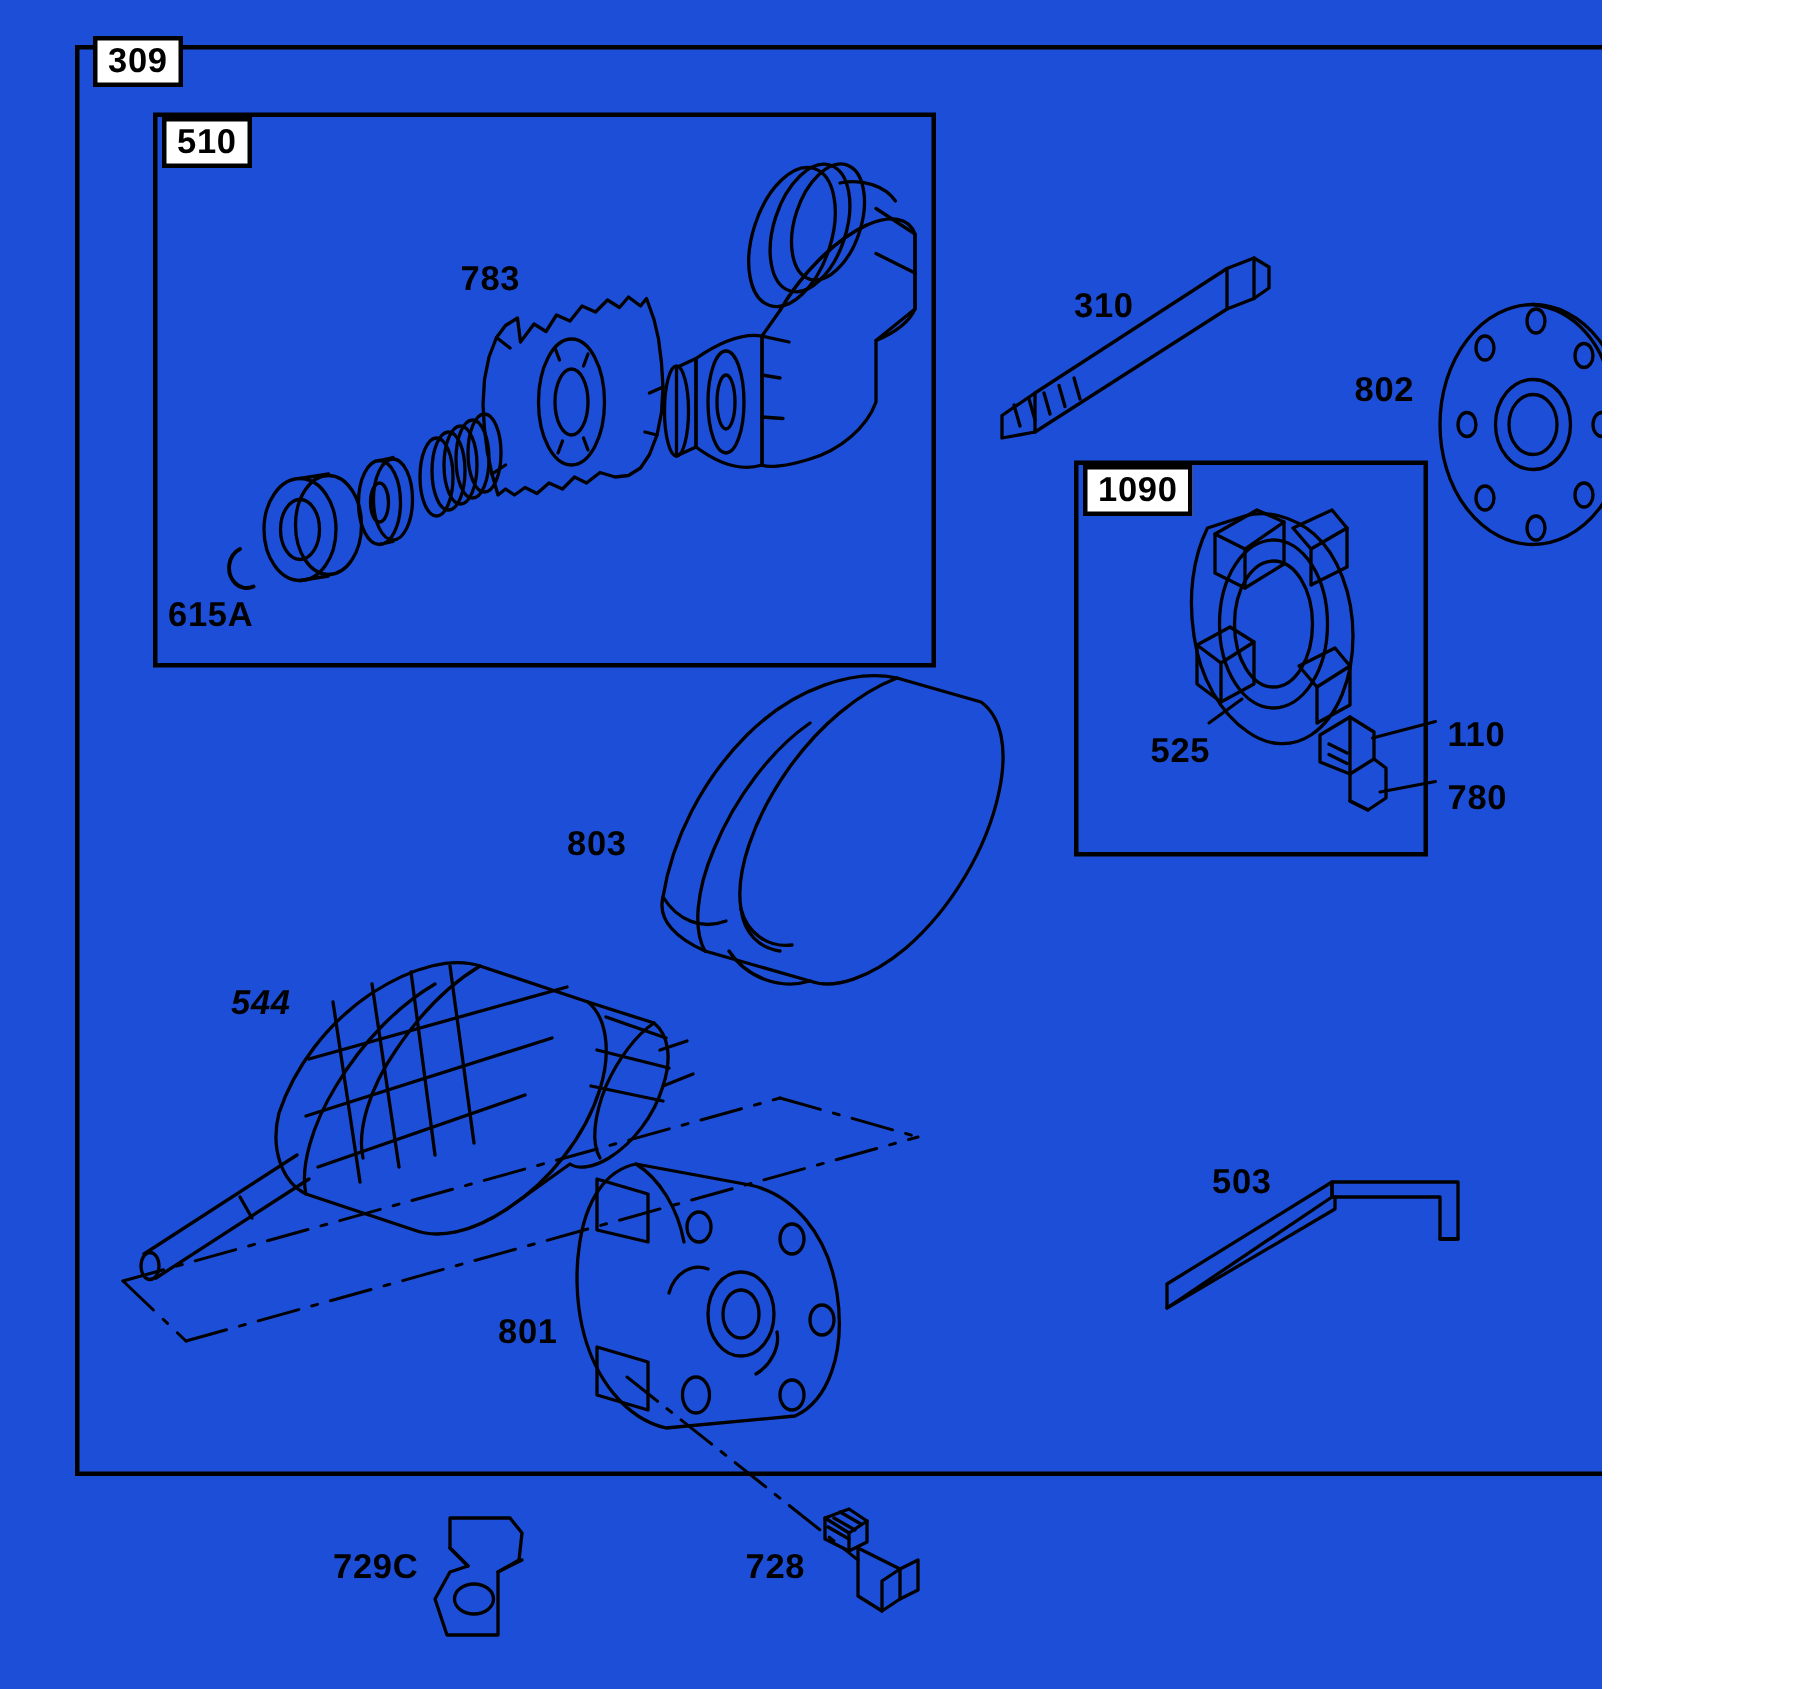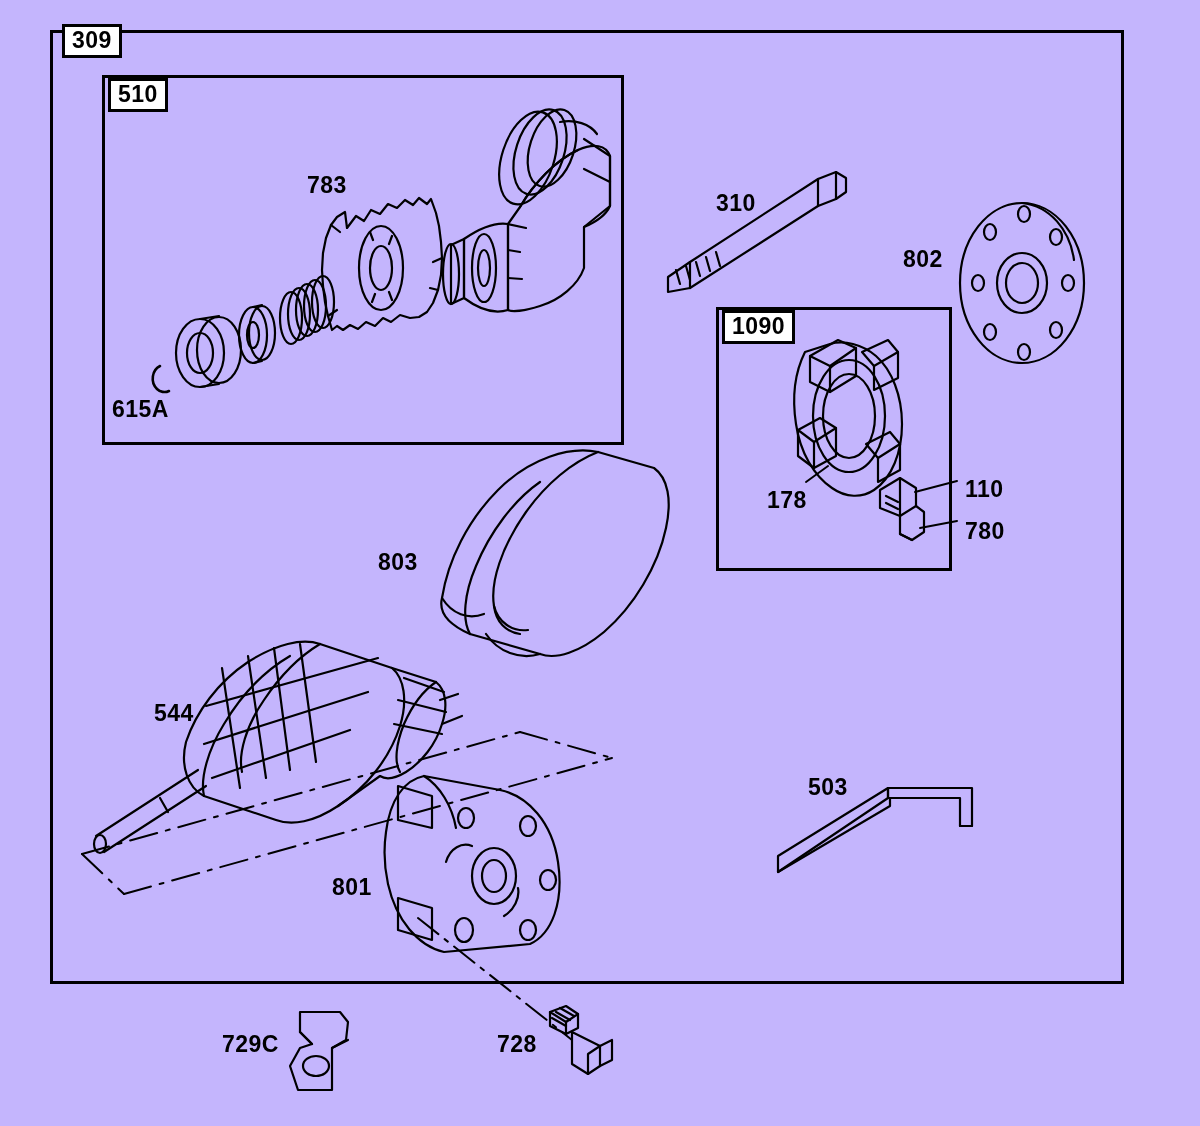--- a/index.html
+++ b/index.html
@@ -5,23 +5,23 @@
   html, body {
     margin: 0;
     padding: 0;
     background: #ffffff;
   }
   body {
     font-family: "Liberation Sans", sans-serif;
   }
   #page {
     position: relative;
-    width: 1200px;
+    width: 1068px;
     height: 1126px;
-    background: #c4b5fd;
+    background: #1d4ed8;
     overflow: hidden;
   }
   .label {
     position: absolute;
     font-family: "Liberation Sans", sans-serif;
     font-weight: bold;
     font-size: 23px;
     color: #000000;
     white-space: nowrap;
     letter-spacing: 0.5px;
@@ -278,23 +278,23 @@
     </g>
   </svg>
 
   <div class="boxlabel" style="left:62px; top:24px;">309</div>
   <div class="boxlabel" style="left:108px; top:78px;">510</div>
   <div class="label" style="left:307px; top:172px;">783</div>
   <div class="label" style="left:112px; top:396px;text-align:center;">615A</div>
   <div class="label" style="left:716px; top:190px;">310</div>
   <div class="label" style="left:903px; top:246px;">802</div>
   <div class="boxlabel" style="left:722px; top:310px;">1090</div>
-  <div class="label" style="left:767px; top:487px;">178</div>
+  <div class="label" style="left:767px; top:487px;">525</div>
   <div class="label" style="left:965px; top:476px;">110</div>
   <div class="label" style="left:965px; top:518px;">780</div>
   <div class="label" style="left:378px; top:549px;">803</div>
-  <div class="label" style="left:154px; top:700px;">544</div>
+  <div class="label" style="left:154px; top:655px;font-style:italic;">544</div>
   <div class="label" style="left:808px; top:774px;text-align:center;">503</div>
   <div class="label" style="left:332px; top:874px;">801</div>
   <div class="label" style="left:222px; top:1031px;">729C</div>
   <div class="label" style="left:497px; top:1031px;">728</div>
 
 </div>
 
 </body></html>

